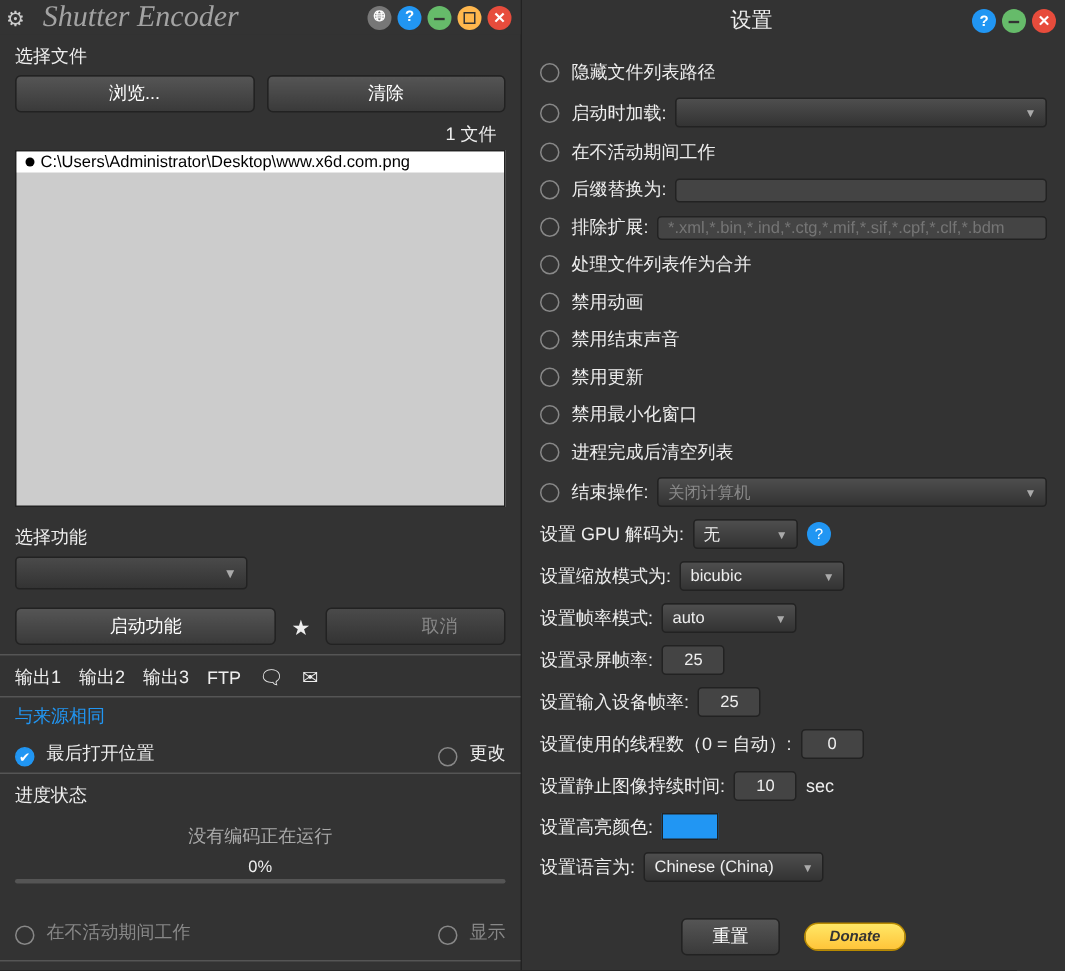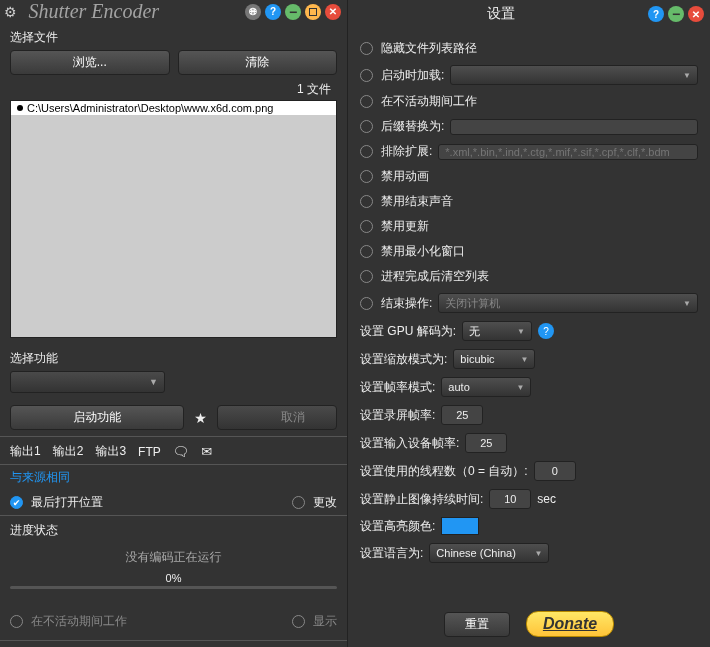--- a/index.html
+++ b/index.html
@@ -36,21 +36,21 @@
 .action-row { display: flex; gap: 6px; align-items: center; }
 .btn-wide { flex: 2; }
 .star { color: #eee; font-size: 14px; padding: 0 4px; cursor:pointer;}
 .btn-cancel { flex:1; background: linear-gradient(#4a4a4a,#333); color:#888;padding-left:32px;}
 
 .tab-row { display: flex; gap: 12px; padding: 6px 10px 4px; border-top: 1px solid #555; border-bottom: 1px solid #555; font-size: 12px; align-items: center;}
 .tab { color: #eee; cursor: pointer; }
 .tab-icon { color: #eee; font-size:13px;}
 
 .link-text { color: #2196f3; font-size: 12px; padding: 4px 10px; cursor:pointer;}
-.option-row { display: flex; align-items: center; padding: 4px 10px; gap: 8px; font-size: 12px; color: #eee;}
+.option-row { display: flex; align-items: flex-end; padding: 4px 10px; gap: 8px; font-size: 12px; color: #eee;}
 .checkbox { width: 13px; height: 13px; border-radius: 50%; border: 1px solid #888; display:inline-flex; align-items:center; justify-content:center; cursor:pointer; flex-shrink:0;}
 .checkbox.checked { background: #2196f3; border-color:#2196f3;}
 .checkbox.checked::after { content:'✔'; color:#fff; font-size:9px;}
 .spacer { flex: 1; }
 
 .progress-section { padding: 6px 10px; border-top: 1px solid #555;}
 .progress-section .section-label { color: #eee; font-size:12px;}
 .progress-text { text-align: center; color: #aaa; font-size: 12px; padding: 6px 0;}
 .progress-pct { text-align:center; color:#eee; font-size:11px;}
 .progress-bar { height: 3px; background: #555; margin: 2px 0 6px; border-radius: 2px;}
@@ -68,21 +68,21 @@
 .setting-input.placeholder { color: #888;}
 .setting-select { background: linear-gradient(#4e4e4e,#333); border:1px solid #222; border-radius:3px; height:20px; display:flex; align-items:center; padding: 0 6px; color:#eee; font-size:11px; cursor:pointer; justify-content:space-between; gap:8px;}
 .setting-select.wide { flex:1;}
 .setting-select .dropdown-arrow{font-size:8px;}
 .num-input { width: 42px; background:#444; border:1px solid #222; border-radius:3px; height:20px; color:#eee; text-align:center; font-size:11px;}
 .color-swatch { width: 38px; height:18px; background:#2196f3; border:1px solid #222; cursor:pointer;}
 .help-inline { width:16px; height:16px; border-radius:50%; background:#2196f3; color:#fff; font-size:10px; display:flex; align-items:center; justify-content:center; cursor:pointer;}
 
 .settings-footer { padding: 10px; display:flex; justify-content:center; gap: 16px; align-items:center;}
 .reset-btn { background: linear-gradient(#555,#3a3a3a); color:#fff; border:1px solid #222; border-radius:4px; padding: 3px 20px; font-size:12px; cursor:pointer;}
-.donate-btn { background: linear-gradient(#ffe766,#ffc439); color:#333; border:1px solid #b88a00; border-radius:12px; padding: 3px 16px; font-size:16px; font-weight:bold; font-style:italic; cursor:pointer;text-decoration:underline;}
+.donate-btn { background: linear-gradient(#ffe766,#ffc439); color:#333; border:1px solid #b88a00; border-radius:12px; padding: 3px 16px; font-size:10px; font-weight:bold; font-style:italic; cursor:pointer;}
 .max-inner{width:8px;height:8px;border:1.5px solid #333;}
 </style>
 </head>
 <body>
 
 <div class="panel panel-left">
   <div class="title-bar title-bar-left">
     <span class="gear-icon">⚙</span>
     <span class="app-title">Shutter Encoder</span>
     <div class="title-right">
@@ -200,20 +200,24 @@
         <span class="setting-label">后缀替换为:</span>
         <input class="setting-input" style="">
       </div>
     <div class="setting-row">
         <span class="checkbox"></span>
         <span class="setting-label">排除扩展:</span>
         <input class="setting-input placeholder" placeholder="*.xml,*.bin,*.ind,*.ctg,*.mif,*.sif,*.cpf,*.clf,*.bdm" style="">
       </div>
     <div class="setting-row">
         <span class="checkbox"></span>
+        <span class="setting-label">处理文件列表作为合并</span>
+      </div>
+    <div class="setting-row">
+        <span class="checkbox"></span>
         <span class="setting-label">禁用动画</span>
       </div>
     <div class="setting-row">
         <span class="checkbox"></span>
         <span class="setting-label">禁用结束声音</span>
       </div>
     <div class="setting-row">
         <span class="checkbox"></span>
         <span class="setting-label">禁用更新</span>
       </div>
@@ -237,21 +241,21 @@
     <div class="setting-row">
         <span class="setting-label">设置 GPU 解码为:</span>
         <div class="setting-select" style="width:70px">
           <span>无</span>
           <span class="dropdown-arrow">▼</span>
         </div>
         <span class="help-inline">?</span>
       </div>
     <div class="setting-row">
         <span class="setting-label">设置缩放模式为:</span>
-        <div class="setting-select" style="width:82px">
+        <div class="setting-select" style="width:110px">
           <span>bicubic</span>
           <span class="dropdown-arrow">▼</span>
         </div>
       </div>
     <div class="setting-row">
         <span class="setting-label">设置帧率模式:</span>
         <div class="setting-select" style="width:90px">
           <span>auto</span>
           <span class="dropdown-arrow">▼</span>
         </div>

